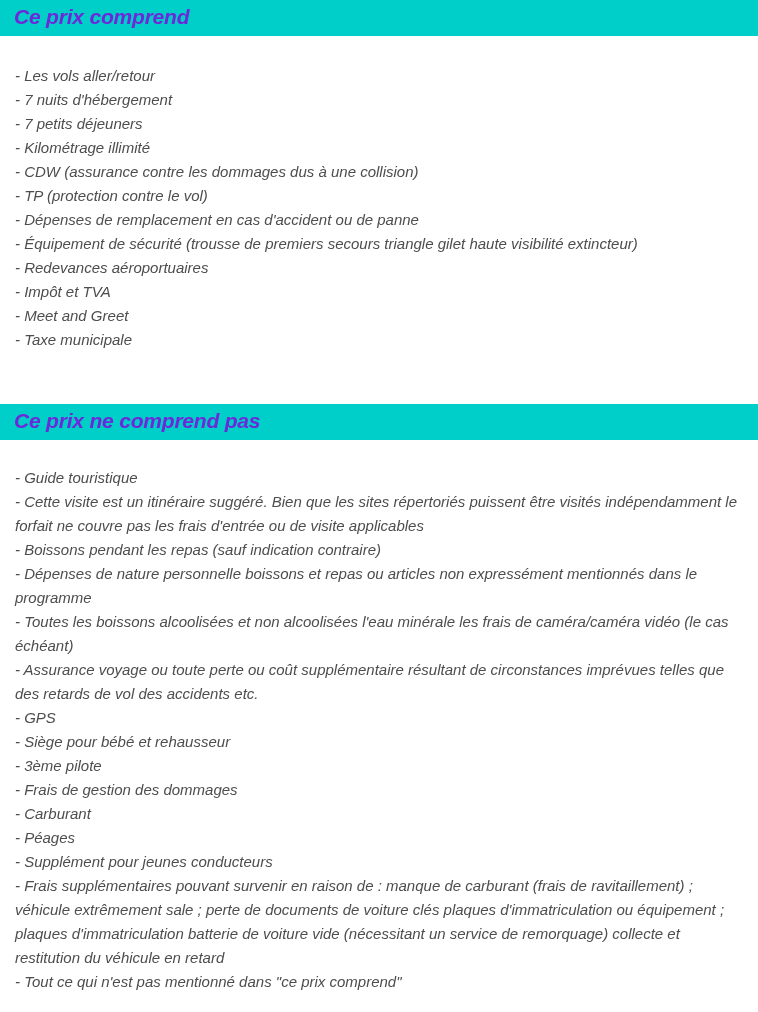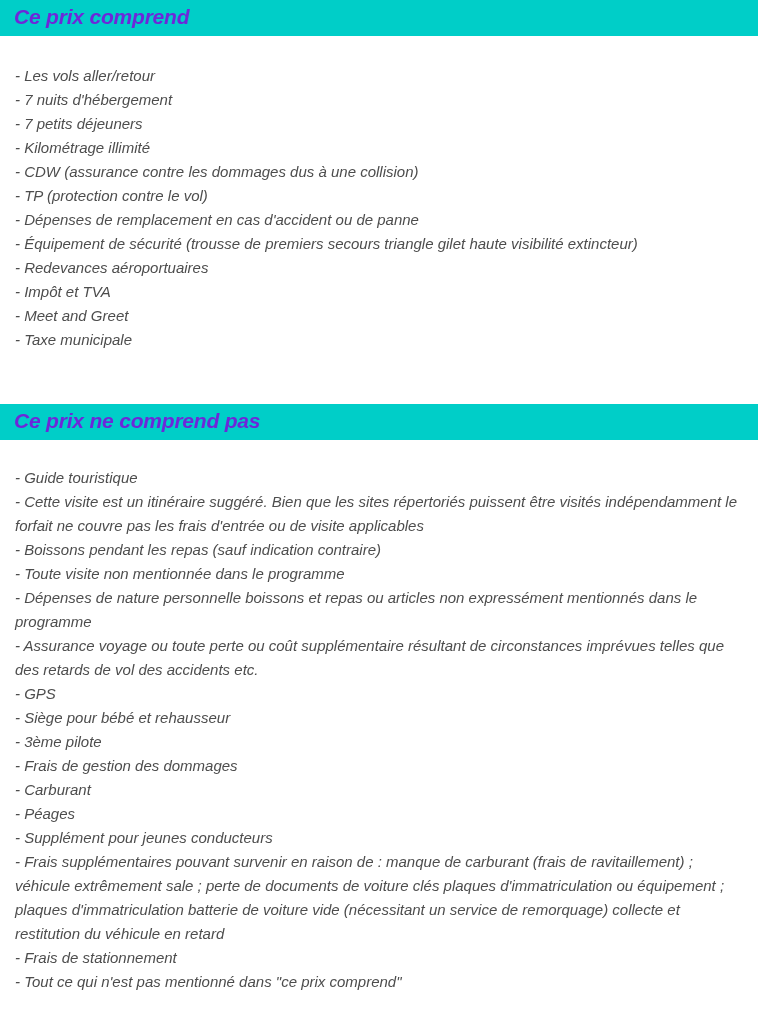--- a/index.html
+++ b/index.html
@@ -100,29 +100,28 @@
     <span class="band-title">Ce prix ne comprend pas</span>
   </div>
 
   <div class="gap-after-band-2"></div>
 
   <div class="section-body">
     <ul class="list" id="list-not-included">
         <li class="list-item">- Guide touristique</li>
         <li class="list-item">- Cette visite est un itinéraire suggéré. Bien que les sites répertoriés puissent être visités indépendamment le forfait ne couvre pas les frais d'entrée ou de visite applicables</li>
         <li class="list-item">- Boissons pendant les repas (sauf indication contraire)</li>
-        <li class="list-item">- Toute visite non mentionnée dans le programme</li>
         <li class="list-item">- Dépenses de nature personnelle boissons et repas ou articles non expressément mentionnés dans le programme</li>
+        <li class="list-item">- Toutes les boissons alcoolisées et non alcoolisées l'eau minérale les frais de caméra/caméra vidéo (le cas échéant)</li>
         <li class="list-item">- Assurance voyage ou toute perte ou coût supplémentaire résultant de circonstances imprévues telles que des retards de vol des accidents etc.</li>
         <li class="list-item">- GPS</li>
         <li class="list-item">- Siège pour bébé et rehausseur</li>
         <li class="list-item">- 3ème pilote</li>
         <li class="list-item">- Frais de gestion des dommages</li>
         <li class="list-item">- Carburant</li>
         <li class="list-item">- Péages</li>
         <li class="list-item">- Supplément pour jeunes conducteurs</li>
         <li class="list-item">- Frais supplémentaires pouvant survenir en raison de : manque de carburant (frais de ravitaillement) ; véhicule extrêmement sale ; perte de documents de voiture clés plaques d'immatriculation ou équipement ; plaques d'immatriculation batterie de voiture vide (nécessitant un service de remorquage) collecte et restitution du véhicule en retard</li>
-        <li class="list-item">- Frais de stationnement</li>
         <li class="list-item">- Tout ce qui n'est pas mentionné dans "ce prix comprend"</li>
       </ul>
   </div>
 
 </div>
 
 </body></html>

